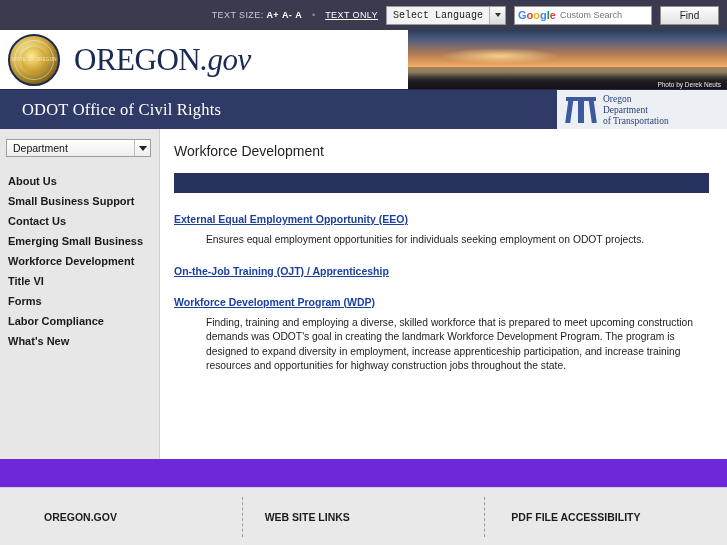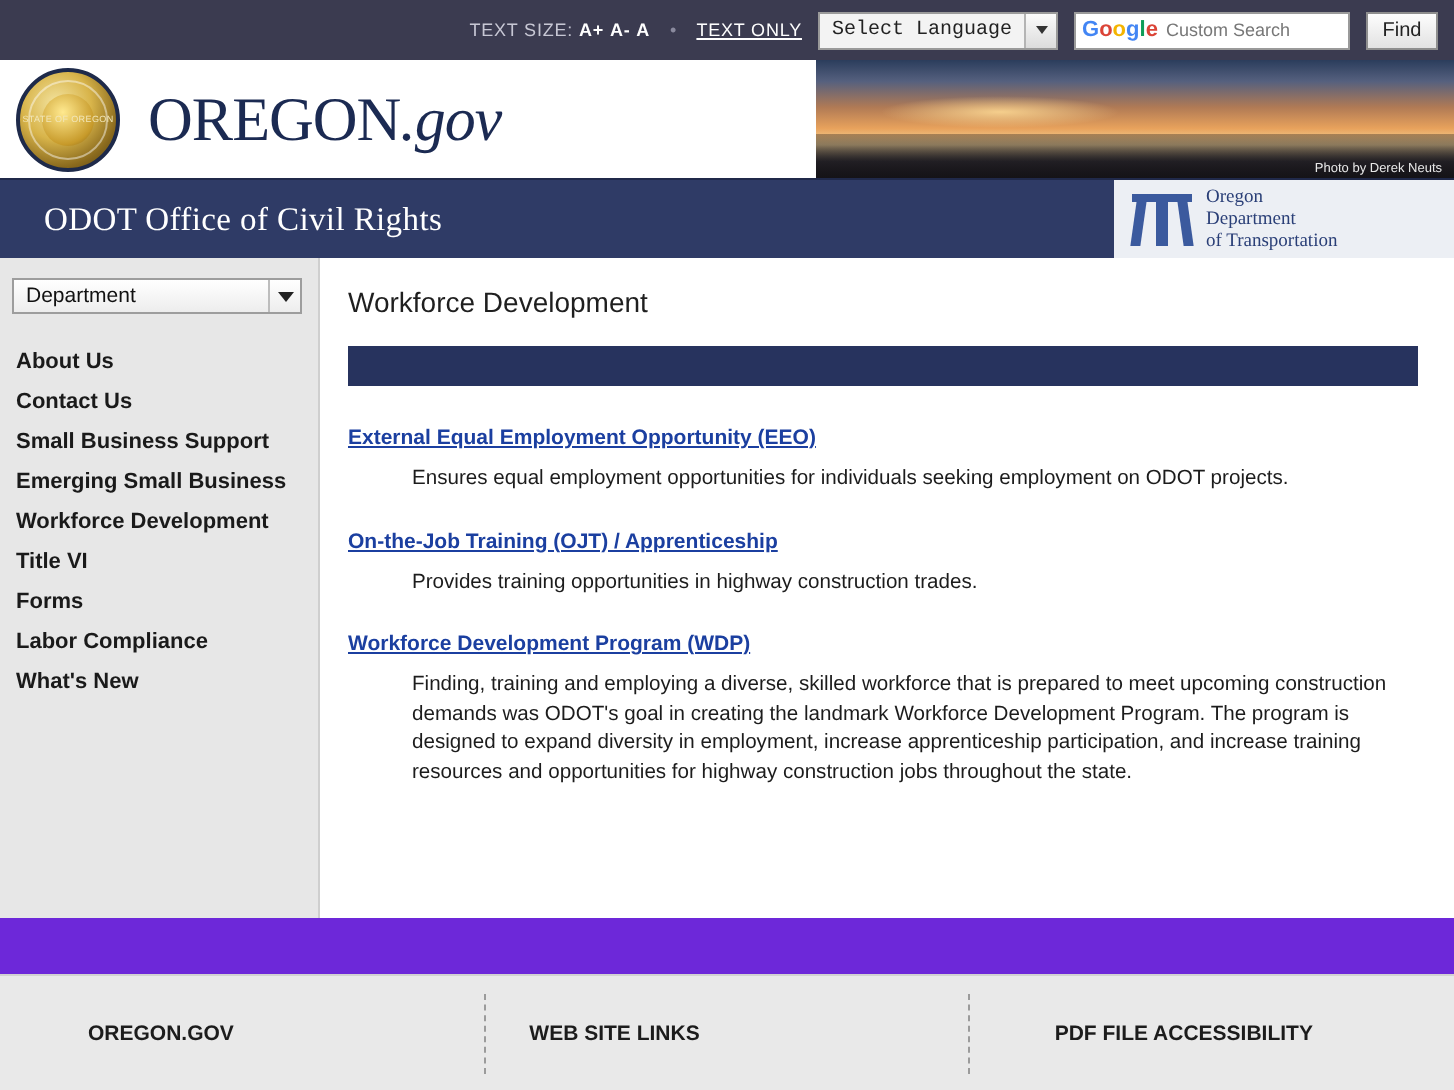--- a/index.html
+++ b/index.html
@@ -77,21 +77,21 @@
   .searchbox .glogo b:nth-child(1){color:#4285F4;}
   .searchbox .glogo b:nth-child(2){color:#DB4437;}
   .searchbox .glogo b:nth-child(3){color:#F4B400;}
   .searchbox .glogo b:nth-child(4){color:#4285F4;}
   .searchbox .glogo b:nth-child(5){color:#0F9D58;}
   .searchbox .glogo b:nth-child(6){color:#DB4437;}
   .searchbox .ph {
     font-size: 9px; color: #777; margin-left: 4px;
   }
   .findbtn {
-    width: 36px; height: 19px;
+    width: 59px; height: 19px;
     border: 1px solid #8e8e8e;
     background: linear-gradient(#fdfdfd,#e2e2e2);
     font-size: 10px; color: #222;
     display: flex; align-items: center; justify-content: center;
   }
 
   
   .masthead {
     position: relative;
     height: 59px;
@@ -307,21 +307,21 @@
     height: 58px;
     position: relative;
   }
   .fcol .ftitle {
     font-size: 10.5px;
     font-weight: bold;
     color: #1c1c1c;
     margin-left: 44px;
   }
   .fcol.c2 .ftitle { margin-left: 22px; }
-  .fcol.c3 .ftitle { margin-left: 42px; }
+  .fcol.c3 .ftitle { margin-left: 26px; }
   .fdiv {
     width: 0; border-left: 1px dashed #9b9b9b;
     height: 40px;
     align-self: center;
   }
 </style>
 </head>
 <body>
 
 <div id="page">
@@ -387,43 +387,42 @@
 
     <div class="sidebar">
       <div class="dept-select">
         <span>Department</span>
         <span class="arrow">
             <i></i>
           </span>
       </div>
       <ul class="navlist">
         <li>About Us</li>
+        <li>Small Business Support</li>
         <li>Contact Us</li>
-        <li>Small Business Support</li>
         <li>Emerging Small Business</li>
         <li>Workforce Development</li>
         <li>Title VI</li>
         <li>Forms</li>
         <li>Labor Compliance</li>
         <li>What's New</li>
       </ul>
     </div>
 
     <div class="main">
       <h1 class="page-title">Workforce Development</h1>
       <div class="blue-band"></div>
 
       <div class="sec">
         <a class="seclink" href="#">External Equal Employment Opportunity (EEO)</a>
         <p>Ensures equal employment opportunities for individuals seeking employment on ODOT projects.</p>
       </div>
 
       <div class="sec">
         <a class="seclink" href="#">On-the-Job Training (OJT) / Apprenticeship</a>
-        <p>Provides training opportunities in highway construction trades.</p>
       </div>
 
       <div class="sec">
         <a class="seclink" href="#">Workforce Development Program (WDP)</a>
         <p>Finding, training and employing a diverse, skilled workforce that is prepared to meet upcoming construction demands was ODOT's goal in creating the landmark Workforce Development Program. The program is designed to expand diversity in employment, increase apprenticeship participation, and increase training resources and opportunities for highway construction jobs throughout the state.</p>
       </div>
     </div>
   </div>
 
   <div class="footer">

